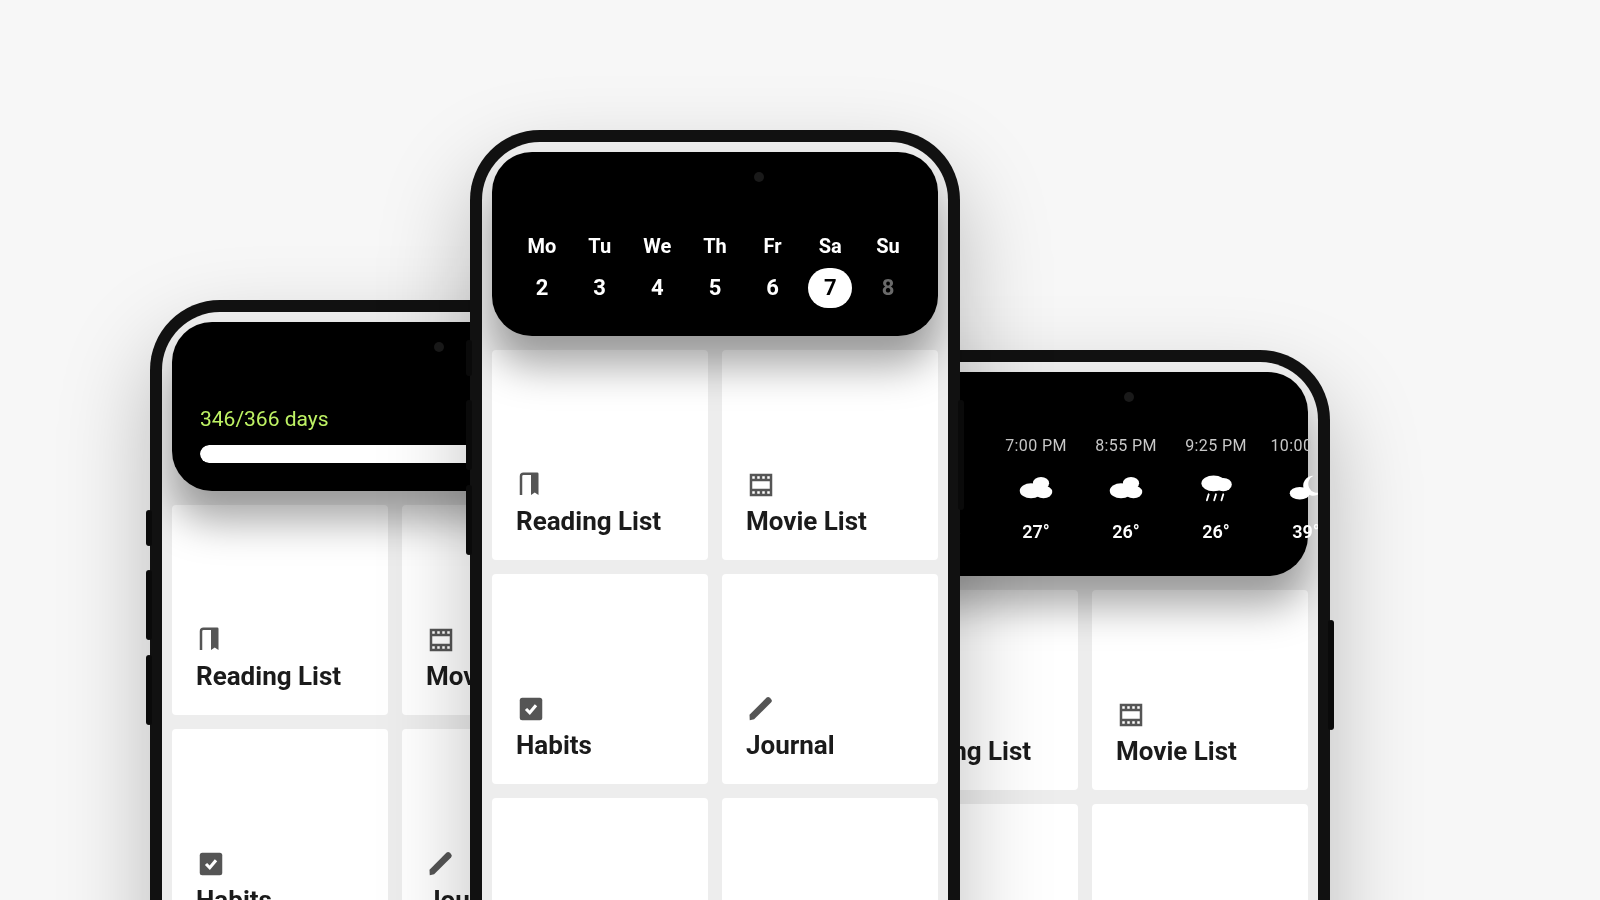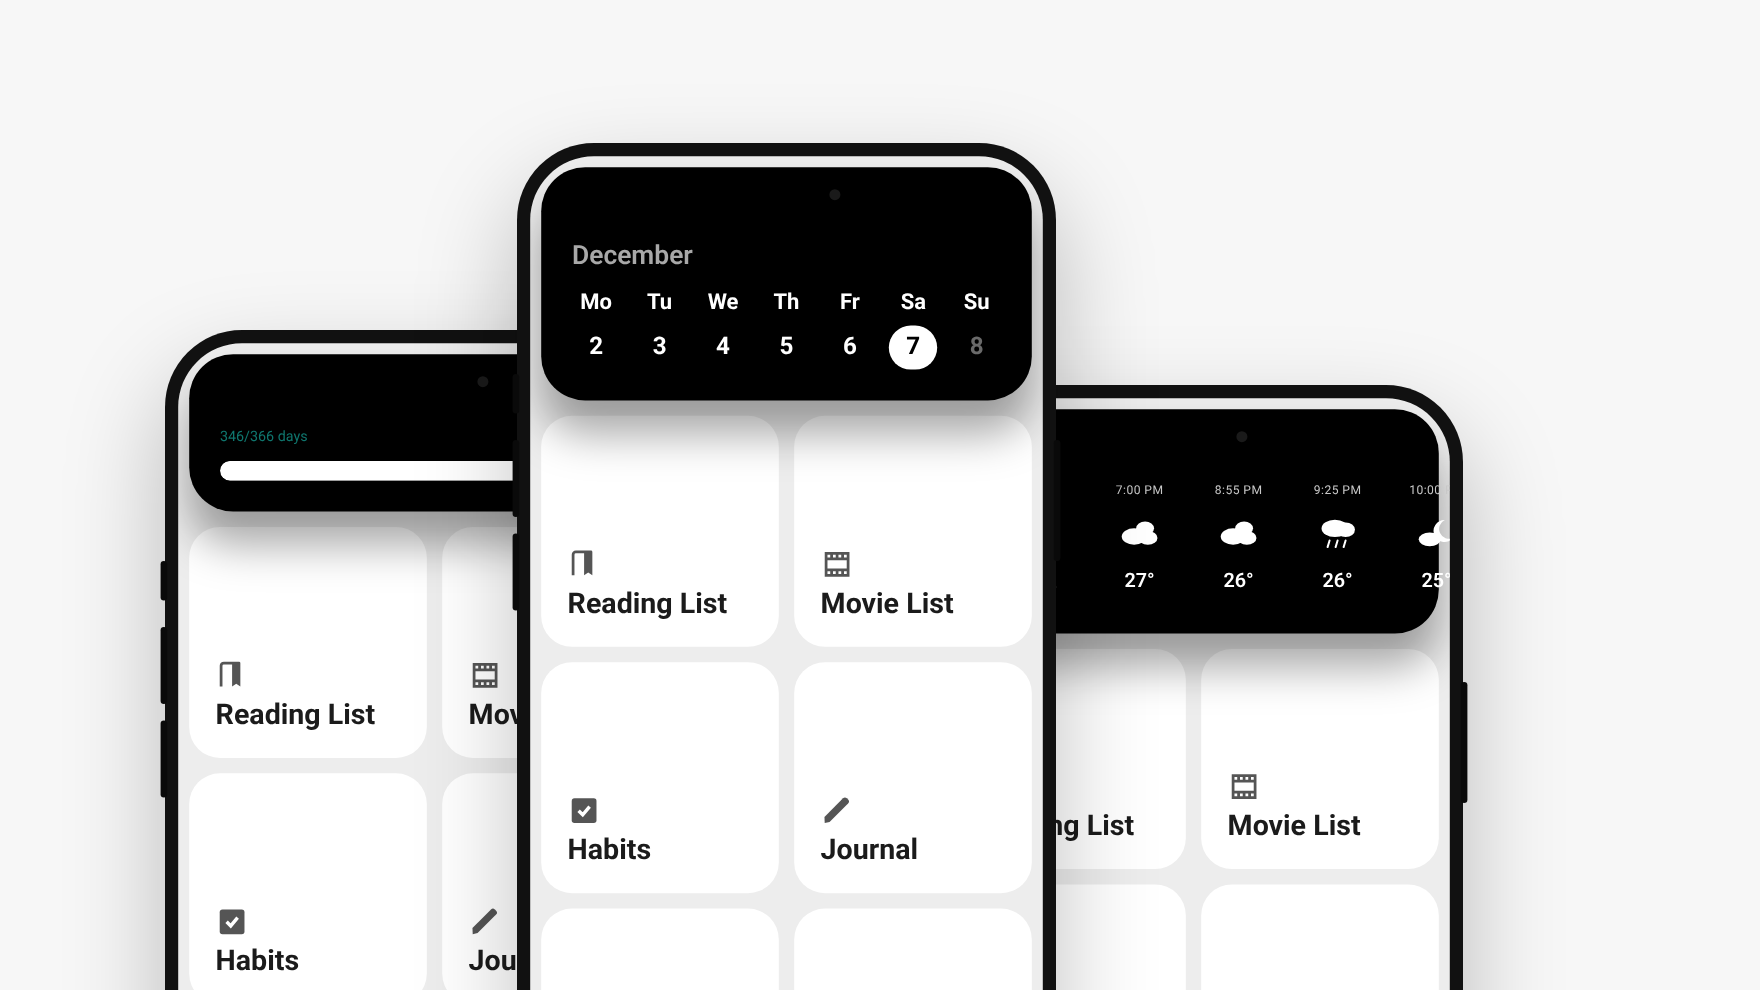--- a/index.html
+++ b/index.html
@@ -84,42 +84,42 @@
   }
 
   
   .tiles {
     display: grid;
     grid-template-columns: 1fr 1fr;
     gap: 14px;
   }
   .tile {
     background: #fff;
-    border-radius: 28px;
+    border-radius: 4px;
     height: 210px;
     padding: 0 24px 24px 24px;
     display: flex;
     flex-direction: column;
     justify-content: flex-end;
   }
   .tile .icon {
     color: #555;
     margin-bottom: 6px;
   }
   .tile .title {
     font-size: 26px;
     font-weight: 700;
     color: #1b1b1b;
     white-space: nowrap;
   }
 
   
   .phone-a { left: 150px; top: 300px; z-index: 1; }
   .year-title { font-size: 26px; font-weight: 700; }
-  .year-sub   { font-size: 13px; color: #0f766e; margin-top: 2px; }
+  .year-sub   { font-size: 21px; color: #bef264; margin-top: 19px; }
   .year-bar{
     margin-top:14px;height:18px;border-radius:10px;background:#2b2b2b;overflow:hidden;
   }
   .year-bar>div{height:100%;background:#fff;border-radius:10px;}
 
   
   .phone-b { left: 470px; top: 130px; z-index: 3; }
   .cal-month{ font-size:24px; color:#a8a8a8; font-weight:600; }
   .cal-row{ display:flex; justify-content:space-between; margin-top:16px; }
   .cal-day-label{ width:44px; text-align:center; font-size:20px; font-weight:700; color:#fff;}
@@ -129,21 +129,21 @@
 
   
   .phone-c { left: 840px; top: 350px; z-index: 2; }
   .wx-wrap{ display:flex; gap:22px; align-items:center; }
   .wx-now{ display:flex; flex-direction:column; align-items:center; min-width:92px;}
   .wx-now .big-icon{height:54px;display:flex;align-items:center;justify-content:center;}
   .wx-now .temp{ font-size:30px; font-weight:700; margin-top:4px;}
   .wx-now .cond{ font-size:16px; color:#bdbdbd; margin-top:2px;}
   .wx-hours{ display:flex; gap:26px; flex:1; justify-content:flex-end;}
   .wx-hour{ display:flex; flex-direction:column; align-items:center; width:64px;}
-  .wx-hour .t{ font-size:11px; color:#c8c8c8; letter-spacing:0.4px; white-space:nowrap;}
+  .wx-hour .t{ font-size:16px; color:#c8c8c8; letter-spacing:0.4px; white-space:nowrap;}
   .wx-hour .ic{ height:40px; margin-top:12px; display:flex;align-items:center;justify-content:center;}
   .wx-hour .tp{ font-size:18px; font-weight:600; margin-top:14px;}
 
   
   svg { display:block; }
 </style>
 </head>
 <body>
 
 <div class="stage">
@@ -206,21 +206,20 @@
   <div class="phone phone-b">
     <div class="btn-side btn-l1"></div>
       <div class="btn-side btn-l2"></div>
       <div class="btn-side btn-l3"></div>
       <div class="btn-side btn-r1"></div>
     <div class="screen">
       <div class="island"></div>
 
       <div class="pill">
         <div class="pill-inner">
-          <div class="cal-month">December</div>
           <div class="cal-row" id="calLabels">
               <div class="cal-day-label">Mo</div>
               <div class="cal-day-label">Tu</div>
               <div class="cal-day-label">We</div>
               <div class="cal-day-label">Th</div>
               <div class="cal-day-label">Fr</div>
               <div class="cal-day-label">Sa</div>
               <div class="cal-day-label">Su</div>
             </div>
           <div class="cal-row" id="calNums" style="margin-top:10px">
@@ -340,21 +339,21 @@
                   <div class="tp">26°</div>
                 </div>
                 <div class="wx-hour">
                   <div class="t">10:00 PM</div>
                   <div class="ic">
                     <svg width="40" height="32" viewBox="0 0 64 48" fill="#fff">
                       <path d="M44 6a16 16 0 1 0 12 26 13 13 0 0 1-12-26z"></path>
                       <ellipse cx="22" cy="34" rx="16" ry="10"></ellipse>
                     </svg>
                   </div>
-                  <div class="tp">25°</div>
+                  <div class="tp">39°</div>
                 </div>
               </div>
           </div>
         </div>
       </div>
 
       <div class="tiles">
         <div class="tile" style="height:200px">
           <span class="icon">
             <svg width="30" height="30" viewBox="0 0 24 24" fill="#555">

